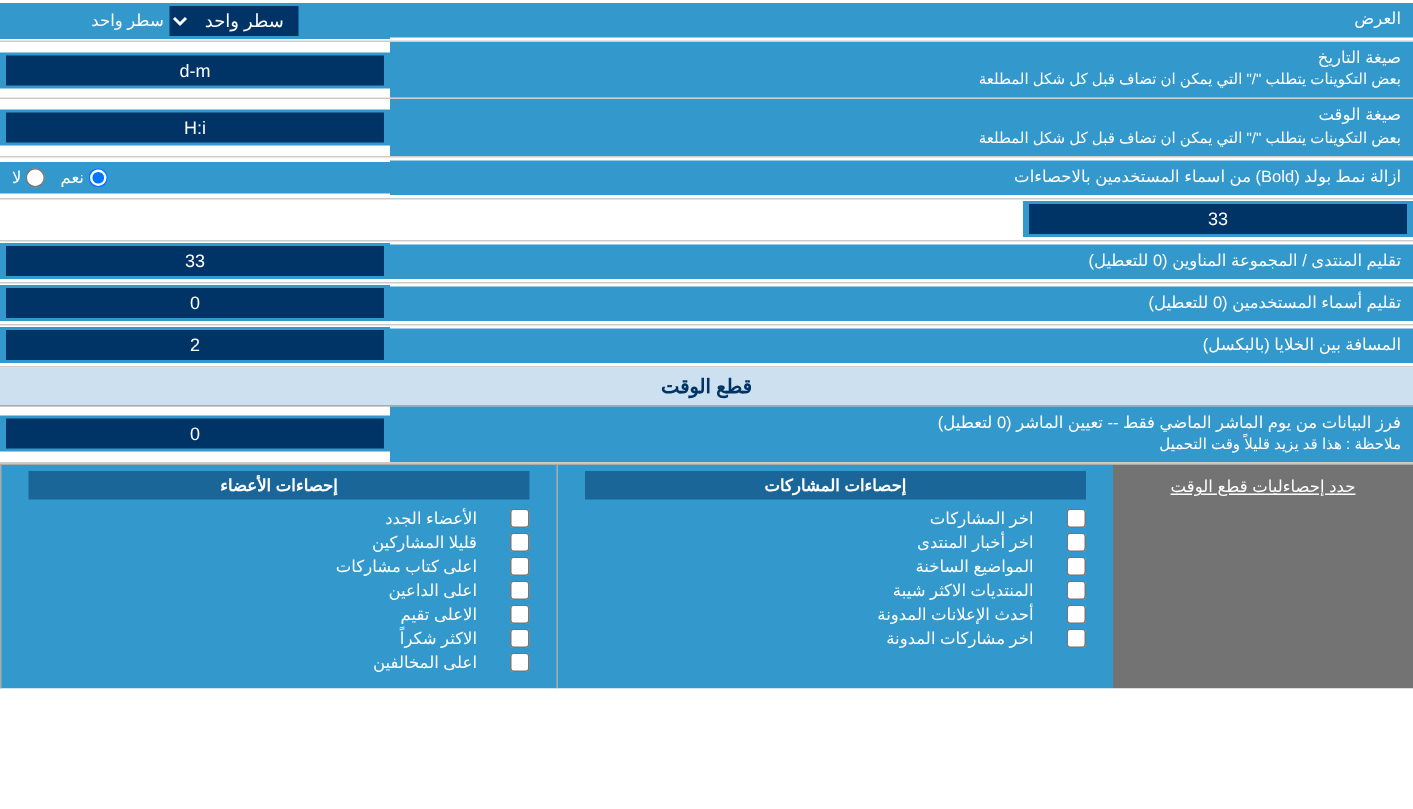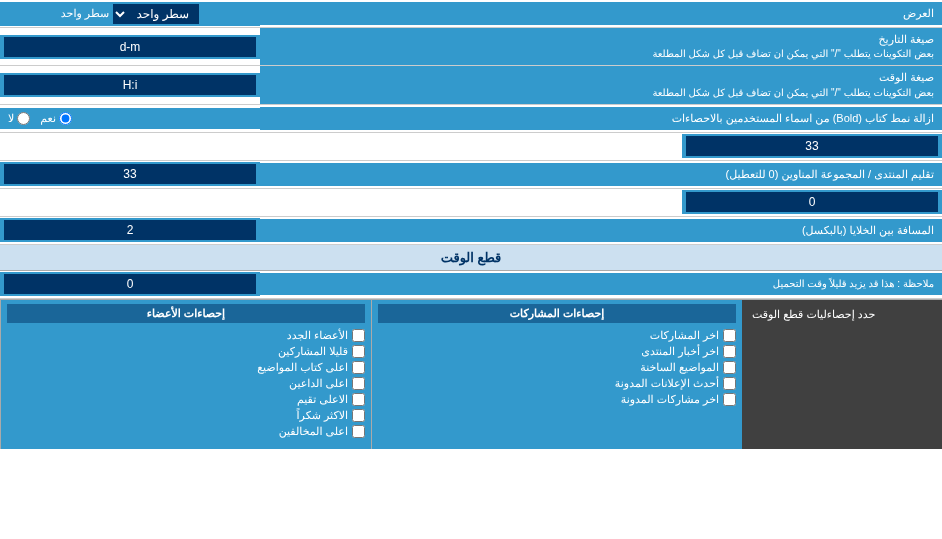--- a/index.html
+++ b/index.html
@@ -87,53 +87,54 @@
       font-size: 12px;
       direction: rtl;
     }
     
     .checkboxes-row {
       display: flex;
       border-top: 1px solid #aaa;
       min-height: 150px;
     }
     .check-label-cell {
-      background: #404040;
+      background: #737373;
       color: #fff;
       padding: 6px 10px;
       width: 200px;
       text-align: center;
       font-size: 11px;
       display: flex;
       align-items: flex-start;
-      justify-content: flex-end;
+      justify-content: center;
       padding-top: 8px;
+      text-decoration: underline;
     }
     .check-group {
       flex: 1;
       background: #3399cc;
-      padding: 4px 6px;
+      padding: 4px 18px;
       border-left: 1px solid #aaa;
       display: flex;
       flex-direction: column;
       gap: 3px;
     }
     .check-group-header {
       background: #1a6699;
       color: #fff;
       font-weight: bold;
       text-align: center;
       padding: 3px 6px;
       font-size: 11px;
       margin-bottom: 3px;
     }
     .check-item {
       display: flex;
       align-items: center;
-      gap: 4px;
+      gap: 22px;
       color: #fff;
       font-size: 11px;
       direction: rtl;
     }
     .check-item input[type="checkbox"] {
       accent-color: #003366;
     }
     .note-text {
       color: #fff;
       font-size: 10px;
@@ -168,21 +169,21 @@
   <div class="label-cell">
     <span>صيغة الوقت</span>
     <small>بعض التكوينات يتطلب "/" التي يمكن ان تضاف قبل كل شكل المطلعة</small>
   </div>
   <div class="input-cell">
     <input type="text" value="H:i" style="">
   </div>
 </div>
 
 <div class="row">
-  <div class="label-cell">ازالة نمط كتاب (Bold) من اسماء المستخدمين بالاحصاءات</div>
+  <div class="label-cell">ازالة نمط بولد (Bold) من اسماء المستخدمين بالاحصاءات</div>
   <div class="radio-cell">
     <label>
       <input type="radio" name="bold" checked="" style="">
       <span>نعم</span>
     </label>
     <label>
       <input type="radio" name="bold" style="">
       <span>لا</span>
     </label>
   </div>
@@ -195,36 +196,38 @@
 </div>
 
 <div class="row">
   <div class="label-cell">تقليم المنتدى / المجموعة المناوين (0 للتعطيل)</div>
   <div class="input-cell">
     <input type="text" value="33" style="">
   </div>
 </div>
 
 <div class="row">
+  <div class="label-cell">تقليم أسماء المستخدمين (0 للتعطيل)</div>
   <div class="input-cell">
     <input type="text" value="0" style="">
   </div>
 </div>
 
 <div class="row">
   <div class="label-cell">المسافة بين الخلايا (بالبكسل)</div>
   <div class="input-cell">
     <input type="text" value="2" style="">
   </div>
 </div>
 
 <div class="section-header">قطع الوقت</div>
 
 <div class="row">
   <div class="label-cell">
+    <span>فرز البيانات من يوم الماشر الماضي فقط -- تعيين الماشر (0 لتعطيل)</span>
     <small class="note-text">ملاحظة : هذا قد يزيد قليلاً وقت التحميل</small>
   </div>
   <div class="input-cell">
     <input type="text" value="0" style="">
   </div>
 </div>
 
 <div class="checkboxes-row">
 
   <div class="check-label-cell">
@@ -240,41 +243,45 @@
     <div class="check-item">
       <input type="checkbox" style="">
       <span>اخر أخبار المنتدى</span>
     </div>
     <div class="check-item">
       <input type="checkbox" style="">
       <span>المواضيع الساخنة</span>
     </div>
     <div class="check-item">
       <input type="checkbox" style="">
+      <span>المنتديات الاكثر شيبة</span>
+    </div>
+    <div class="check-item">
+      <input type="checkbox" style="">
       <span>أحدث الإعلانات المدونة</span>
     </div>
     <div class="check-item">
       <input type="checkbox" style="">
       <span>اخر مشاركات المدونة</span>
     </div>
   </div>
 
   <div class="check-group">
     <div class="check-group-header">إحصاءات الأعضاء</div>
     <div class="check-item">
       <input type="checkbox" style="">
       <span>الأعضاء الجدد</span>
     </div>
     <div class="check-item">
       <input type="checkbox" style="">
       <span>قليلا المشاركين</span>
     </div>
     <div class="check-item">
       <input type="checkbox" style="">
-      <span>اعلى كتاب المواضيع</span>
+      <span>اعلى كتاب مشاركات</span>
     </div>
     <div class="check-item">
       <input type="checkbox" style="">
       <span>اعلى الداعين</span>
     </div>
     <div class="check-item">
       <input type="checkbox" style="">
       <span>الاعلى تقيم</span>
     </div>
     <div class="check-item">

